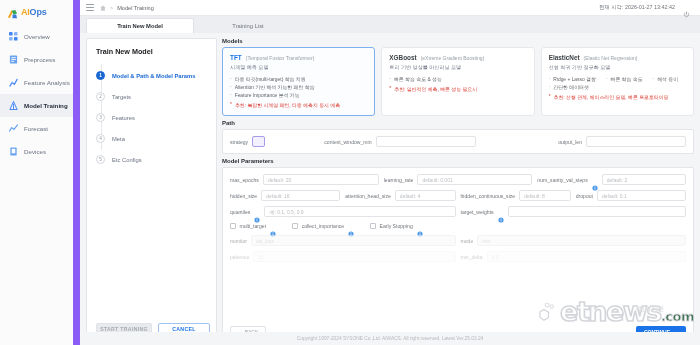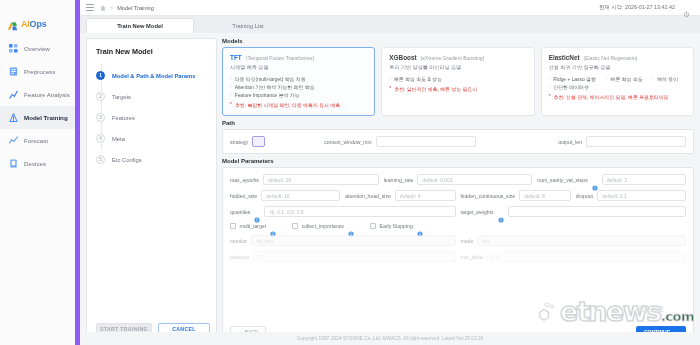--- a/index.html
+++ b/index.html
@@ -9,23 +9,23 @@
     background: #ffffff;
     overflow: hidden;
     color: #333;
   }
   .app { display: flex; width: 700px; height: 345px; position: relative; }
 
   
   .sidebar {
     width: 80px; height: 345px;
     background: #fbfbfc;
-    border-right: 5px solid #8b5cf6;
+    border-right: 7px solid #8b5cf6;
     flex-shrink: 0;
-    padding-top: 12px;
+    padding-top: 0;
   }
   .brand {
     display: flex; align-items: center; gap: 3px;
     padding: 6px 0 8px 7px;
   }
   .brand-mark { width: 11px; height: 11px; position: relative; flex-shrink: 0; }
   .brand-text { font-size: 9px; font-weight: bold; letter-spacing: -0.2px; }
   .brand-ai { color: #f5a623; }
   .brand-ops { color: #3a7bd5; }
   .nav-item {

